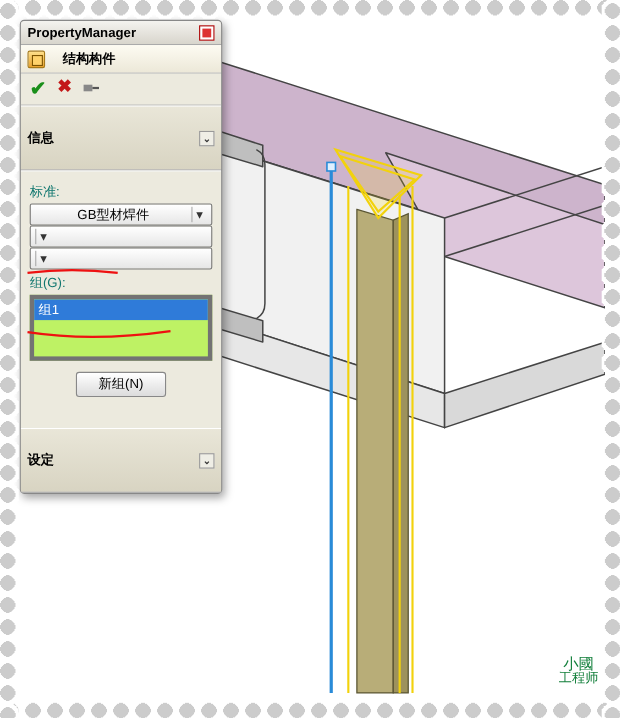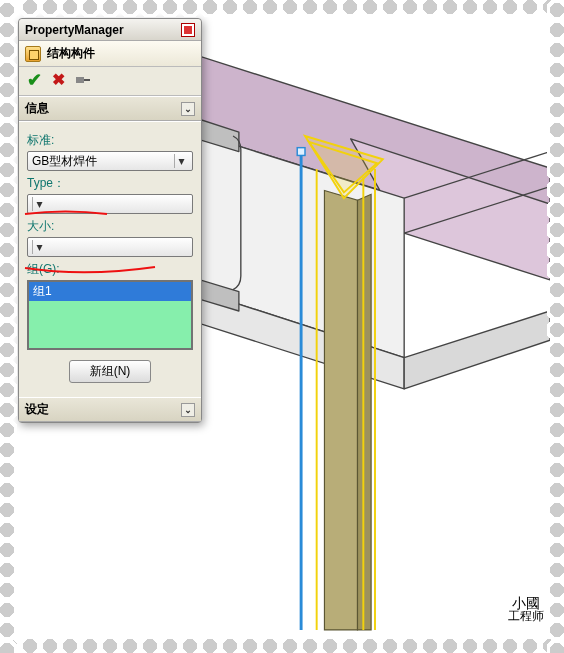--- a/index.html
+++ b/index.html
@@ -22,62 +22,62 @@
   .pm-panel { position:absolute; left:18px; top:18px; width:184px;
     border:1px solid #888; background:#e8e6e0;
     box-shadow:2px 3px 8px rgba(0,0,0,.35); border-radius:4px; }
   .pm-title { display:flex; align-items:center; height:22px;
     background:linear-gradient(#f4f3ef,#d8d5cc); border-bottom:1px solid #aaa;
     padding:0 6px; font-weight:bold; border-radius:4px 4px 0 0;gap:16px; }
   .pm-title .spacer { flex:1; }
   .pin-icon { width:14px; height:14px; border:1px solid #a00; background:#fff; position:relative; }
   .pin-icon::after { content:""; position:absolute; left:2px; top:2px; right:2px; bottom:2px; background:#d33; }
 
-  .pm-header { display:flex; align-items:center; gap:6px; padding:4px 6px;
+  .pm-header { display:flex; align-items:center; gap:16px; padding:4px 6px;
     background:linear-gradient(#fdfbf2,#ece8d8); border-bottom:1px solid #bbb; }
   .feat-icon { width:16px; height:16px; background:linear-gradient(#ffe08a,#e8a12e);
     border:1px solid #a67a1b; border-radius:2px; position:relative; }
   .feat-icon::after { content:""; position:absolute; left:3px; top:3px; width:8px; height:8px;
     border:1px solid #7a5200; background:#ffd26b; }
 
   .pm-actions { display:flex; align-items:center; gap:10px; padding:4px 8px 6px;
     background:#eceade; border-bottom:1px solid #bbb; }
   .ok-icon { color:#1a8f1a; font-size:18px; font-weight:bold; line-height:1; cursor:pointer; }
   .cancel-icon { color:#c31818; font-size:16px; font-weight:bold; line-height:1; cursor:pointer; }
   .pushpin-icon { width:14px; height:12px; position:relative; cursor:pointer; }
   .pushpin-icon::before { content:""; position:absolute; left:0; top:3px; width:8px; height:6px; background:#888; }
   .pushpin-icon::after { content:""; position:absolute; left:8px; top:5px; width:6px; height:2px; background:#555; }
 
   .section { border-top:1px solid #fff; }
   .section-head { display:flex; align-items:center; justify-content:space-between;
-    padding:3px 6px; background:linear-gradient(#e9e6d8,#d8d4c2); border-bottom:1px solid #aaa;
+    padding:20px 6px; background:linear-gradient(#e9e6d8,#d8d4c2); border-bottom:1px solid #aaa;
     font-weight:bold; cursor:pointer; }
   .chev { width:14px; height:14px; background:#efeee6; border:1px solid #999;
     display:flex; align-items:center; justify-content:center; font-size:9px; color:#333; }
 
   .section-body { padding:6px 8px 10px; background:#eceade; }
   .field-label { color:#0f766e; margin:4px 0 2px; }
   .select { display:flex; align-items:center; width:100%; height:20px;
     background:linear-gradient(#fff,#e6e6e6); border:1px solid #7a7a7a; border-radius:2px;
     padding:0 4px; cursor:pointer; }
-  .select .sel-text { flex:1; overflow:hidden; white-space:nowrap; }
+  .select .sel-text { flex:1; overflow:hidden; white-space:nowrap;text-align:center; }
   .select .sel-btn { width:14px; text-align:center; border-left:1px solid #aaa; color:#333; }
 
-  .listbox { width:100%; height:70px; background:#86efac; border:2px solid #737373;
+  .listbox { width:100%; height:60px; background:#bef264; border:4px solid #737373;
     margin-top:2px; overflow:auto; }
   .list-item { padding:1px 4px; }
   .list-item.selected { background:#2f7bd9; color:#fff; }
 
-  .btn { display:block; margin:10px auto 4px; padding:2px 20px;
+  .btn { display:block; margin:10px auto 18px; padding:2px 20px;
     background:linear-gradient(#fff,#dcdcdc); border:1px solid #888; border-radius:3px; cursor:pointer; }
 
   .red-under { position:absolute; height:6px; pointer-events:none; }
   .red-under svg { width:100%; height:100%; overflow:visible; }
 
-  .watermark { position:absolute; right:20px; bottom:30px; color:#000000; text-align:center;
+  .watermark { position:absolute; right:20px; bottom:30px; color:#15803d; text-align:center;
     font-size:22px; line-height:1.05; font-family:"KaiTi","STKaiti",serif; pointer-events:none;margin-left:24px; }
   .watermark .small { font-size:14px; }
 </style>
 </head>
 <body>
 
 <div class="viewport">
 <svg viewBox="0 0 360 620" xmlns="http://www.w3.org/2000/svg">
   <g stroke="#444" stroke-width="1.4" stroke-linejoin="round">
 
@@ -148,26 +148,24 @@
 
   <div class="section">
     <div class="section-body" style="position:relative;">
 
       <div class="field-label">标准:</div>
       <div class="select">
         <span class="sel-text">GB型材焊件</span>
         <span class="sel-btn">▾</span>
       </div>
 
-      <div class="field-label">Type：</div>
       <div class="select">
         <span class="sel-btn">▾</span>
       </div>
 
-      <div class="field-label">大小:</div>
       <div class="select">
         <span class="sel-btn">▾</span>
       </div>
 
       <div class="red-under" style="left:6px; top:84px; width:82px;">
         <svg>
             <path d="M0,3 Q40,-2 82,3" stroke="#e11" stroke-width="2" fill="none"></path>
           </svg>
       </div>
       <div class="red-under" style="left:6px; top:140px; width:130px;">

